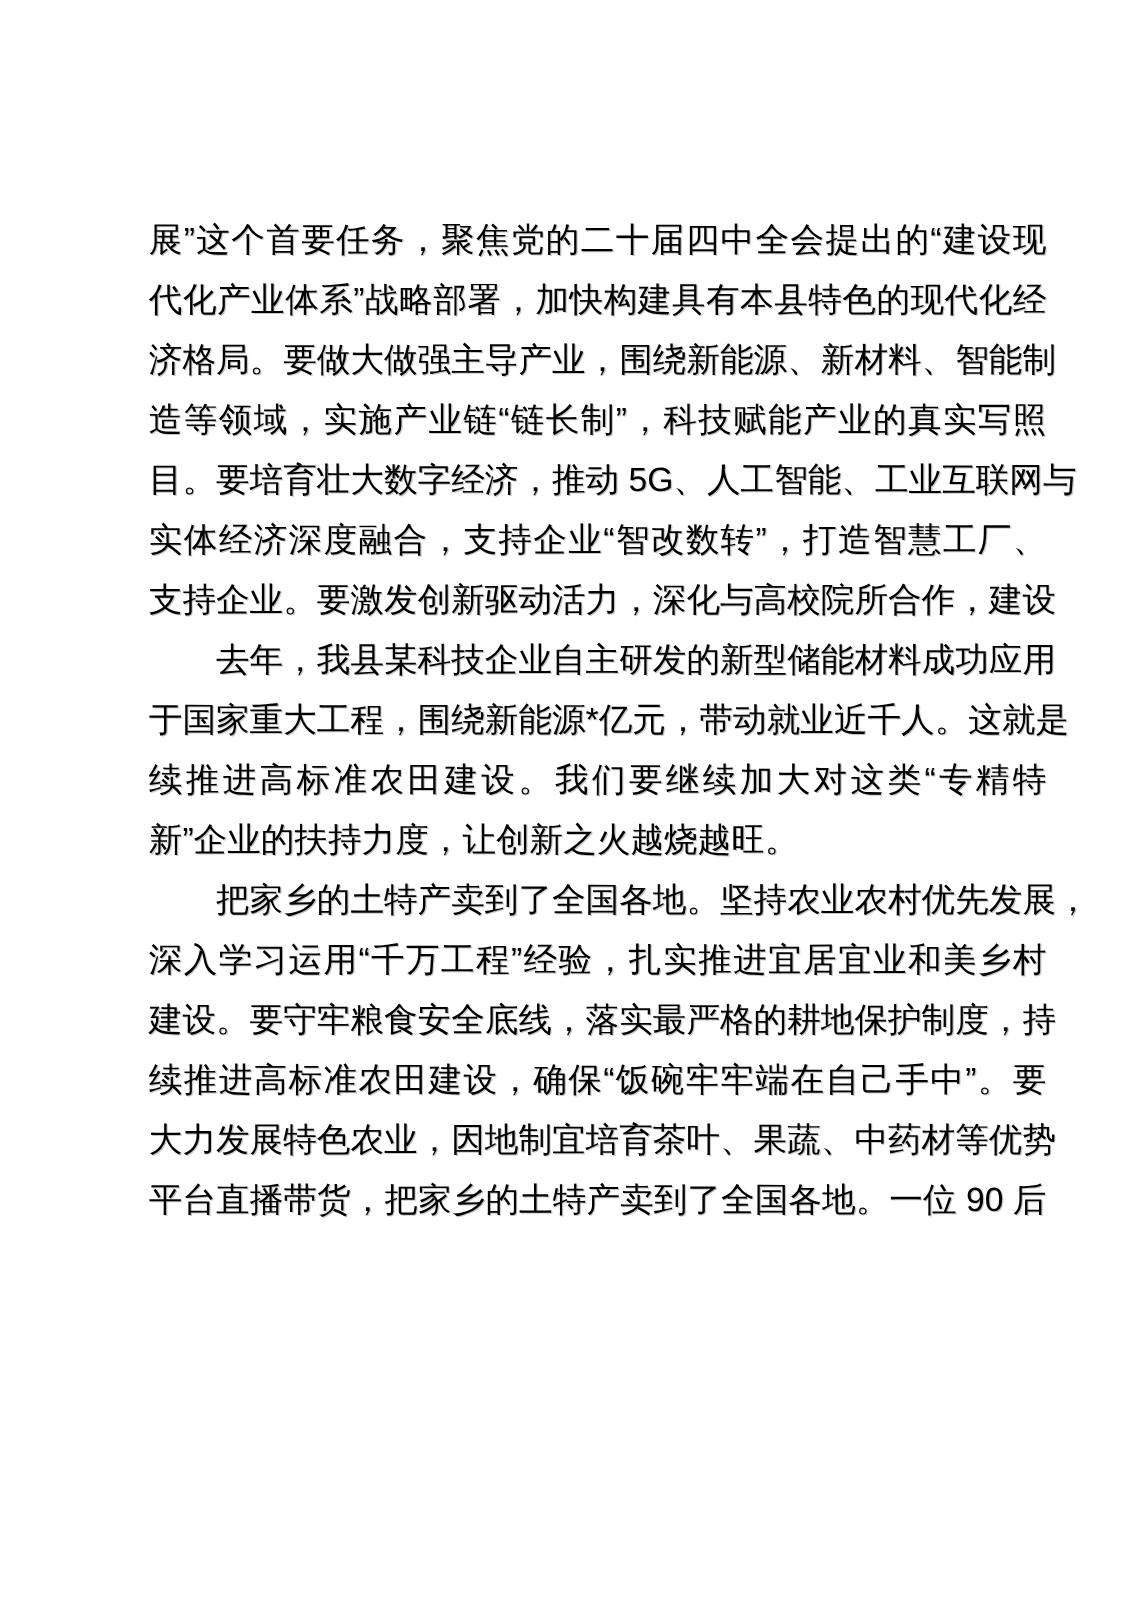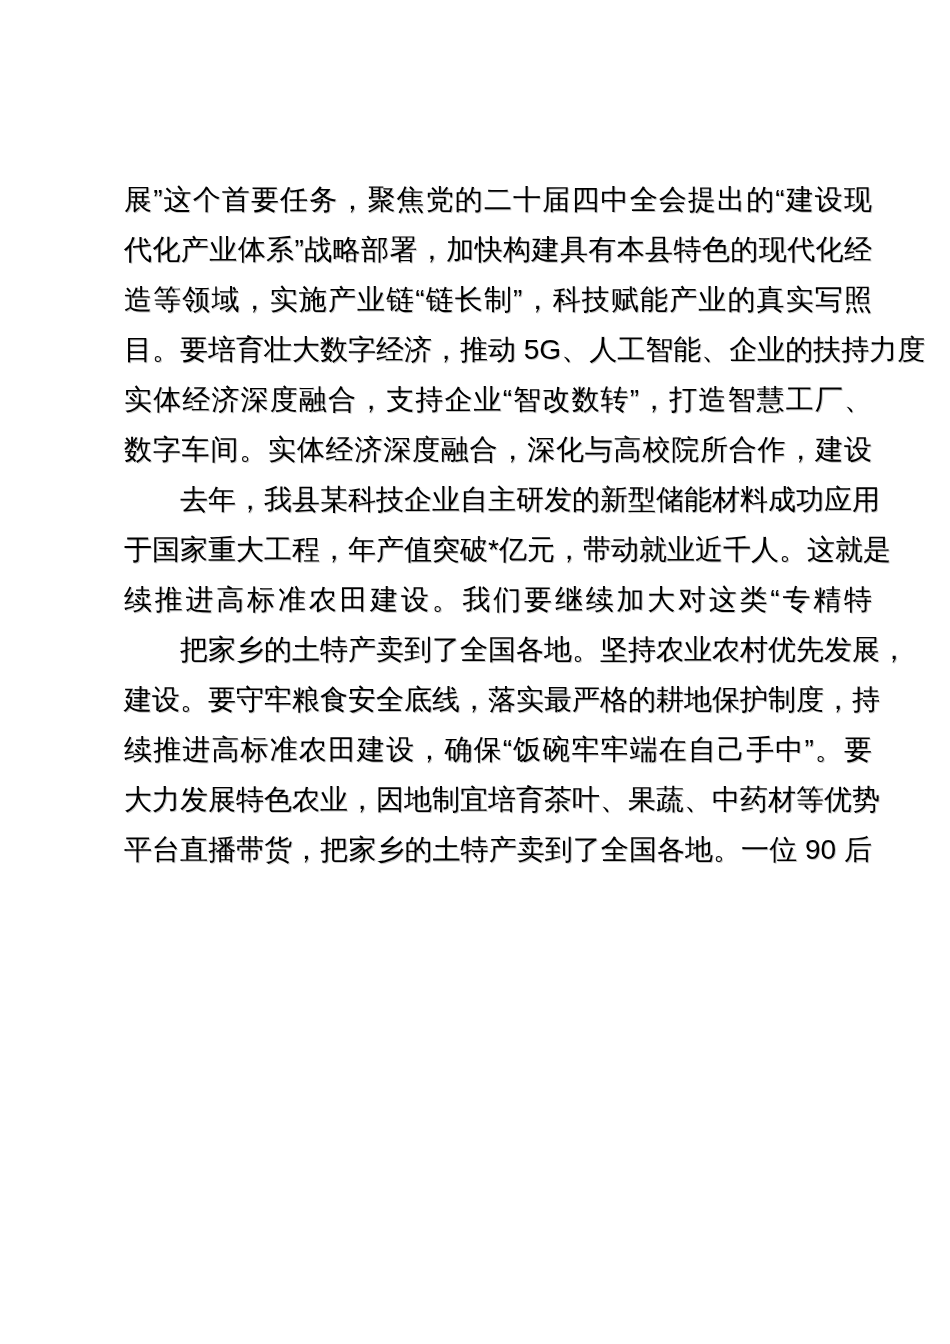--- a/index.html
+++ b/index.html
@@ -44,26 +44,29 @@
     text-indent: 56px;
   }
 </style>
 </head>
 <body>
 
 <div class="page">
   <div class="text-block">
     <div class="line">展”这个首要任务，聚焦党的二十届四中全会提出的“建设现</div>
     <div class="line">代化产业体系”战略部署，加快构建具有本县特色的现代化经</div>
+    <div class="line">济格局。要做大做强主导产业，围绕新能源、新材料、智能制</div>
     <div class="line">造等领域，实施产业链“链长制”，科技赋能产业的真实写照</div>
-    <div class="line">目。要培育壮大数字经济，推动 5G、人工智能、企业的扶持力度</div>
+    <div class="line">目。要培育壮大数字经济，推动 5G、人工智能、工业互联网与</div>
     <div class="line">实体经济深度融合，支持企业“智改数转”，打造智慧工厂、</div>
-    <div class="line">数字车间。实体经济深度融合，深化与高校院所合作，建设</div>
+    <div class="line">支持企业。要激发创新驱动活力，深化与高校院所合作，建设</div>
     <div class="line first">去年，我县某科技企业自主研发的新型储能材料成功应用</div>
-    <div class="line">于国家重大工程，年产值突破*亿元，带动就业近千人。这就是</div>
+    <div class="line">于国家重大工程，围绕新能源*亿元，带动就业近千人。这就是</div>
     <div class="line">续推进高标准农田建设。我们要继续加大对这类“专精特</div>
+    <div class="line end">新”企业的扶持力度，让创新之火越烧越旺。</div>
     <div class="line first">把家乡的土特产卖到了全国各地。坚持农业农村优先发展，</div>
+    <div class="line">深入学习运用“千万工程”经验，扎实推进宜居宜业和美乡村</div>
     <div class="line">建设。要守牢粮食安全底线，落实最严格的耕地保护制度，持</div>
     <div class="line">续推进高标准农田建设，确保“饭碗牢牢端在自己手中”。要</div>
     <div class="line">大力发展特色农业，因地制宜培育茶叶、果蔬、中药材等优势</div>
     <div class="line">平台直播带货，把家乡的土特产卖到了全国各地。一位 90 后</div>
   </div>
 </div>
 
 </body></html>

